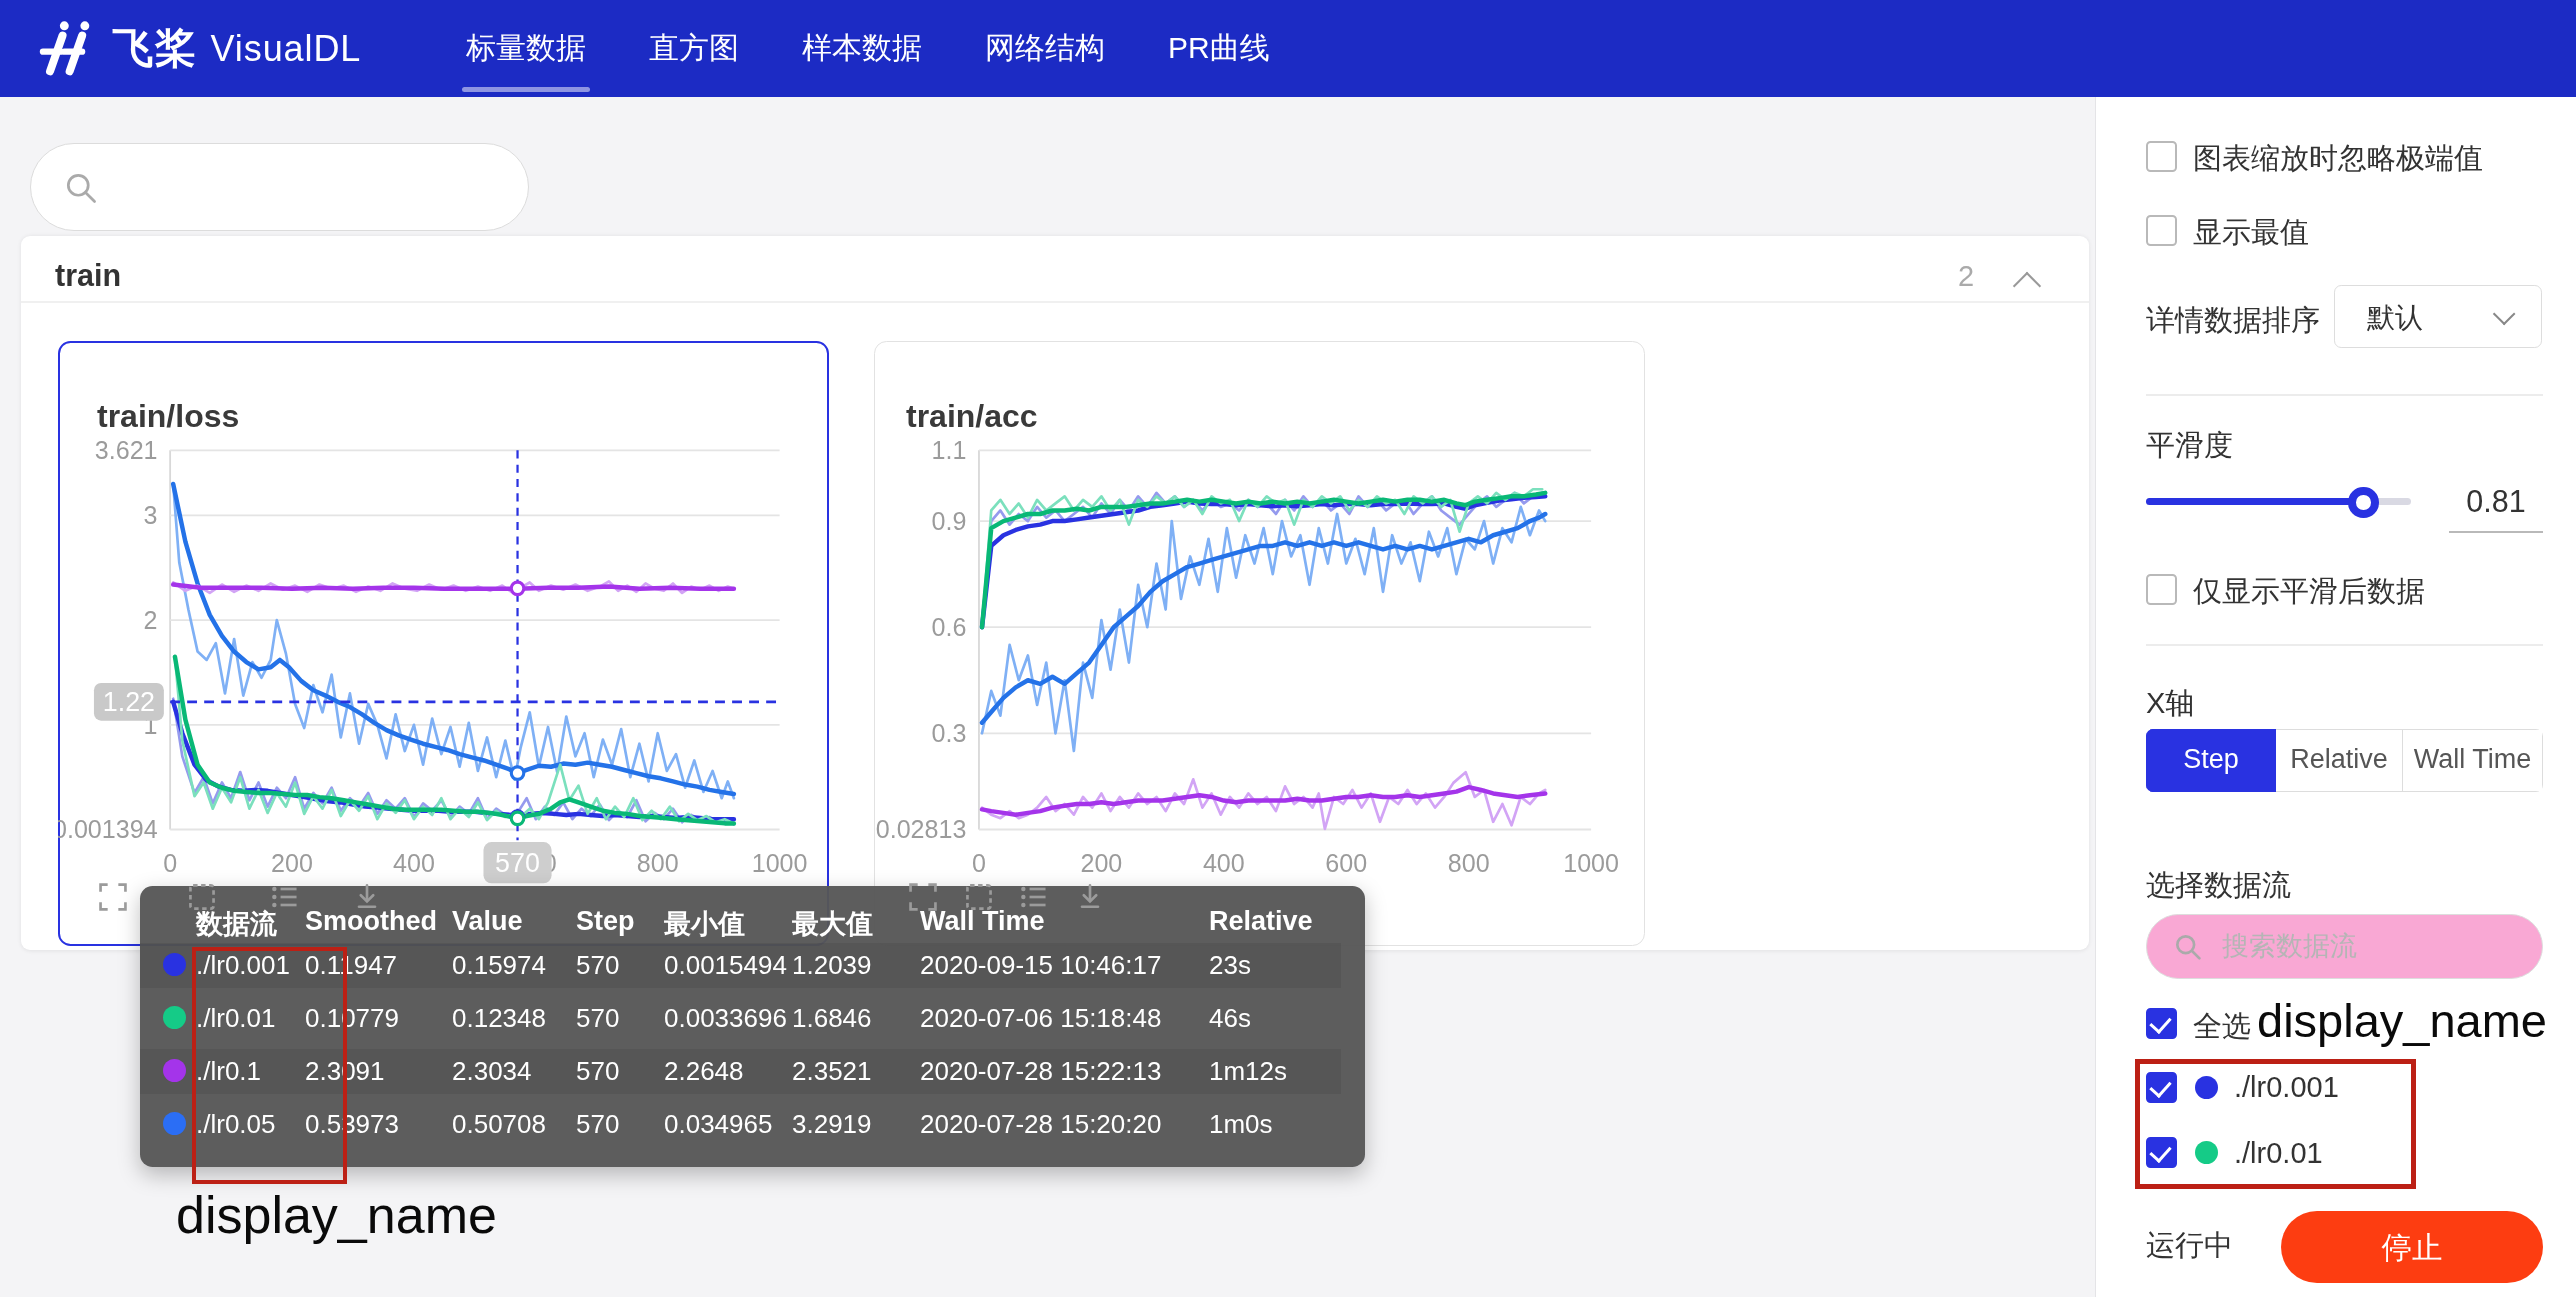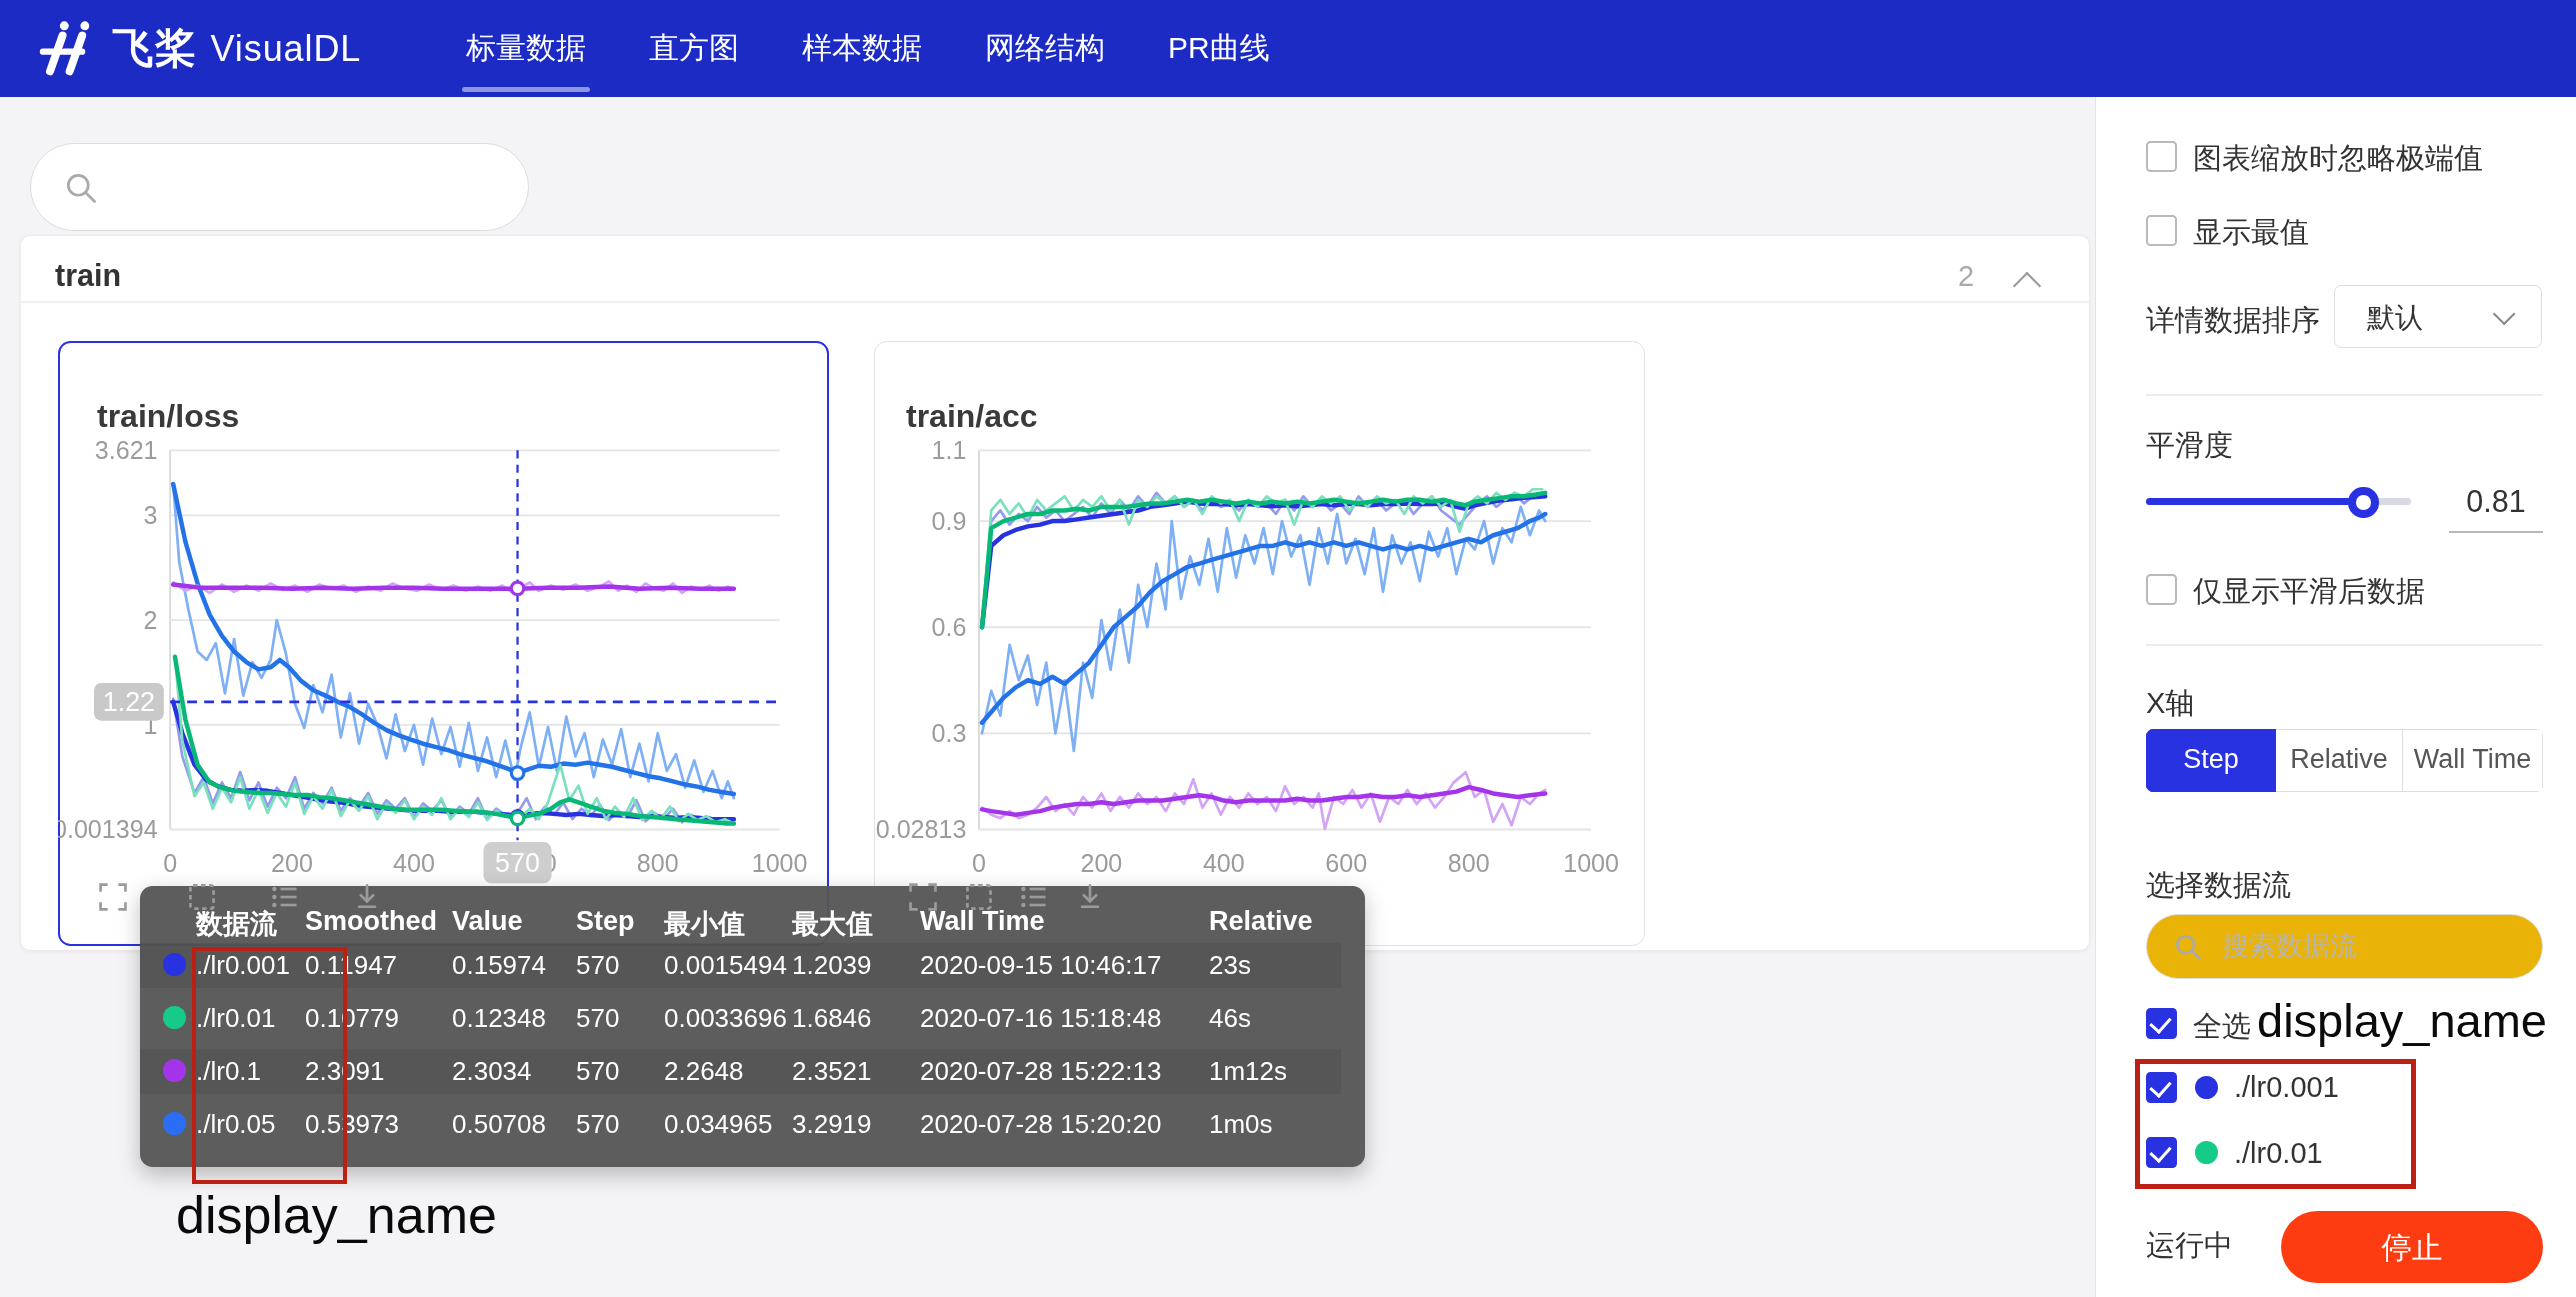--- a/index.html
+++ b/index.html
@@ -51,21 +51,21 @@
   .chev-down{position:absolute;width:14.3px;height:14.3px;border-right:2.7px solid #888;border-bottom:2.7px solid #888;transform:rotate(45deg);z-index:12;}
   .divider{position:absolute;left:2146px;width:397px;height:1.8px;background:#ececec;z-index:11;}
   .slider-track{position:absolute;left:2146px;top:498px;width:265px;height:7.2px;border-radius:3.6px;background:#d9d9e3;z-index:11;}
   .slider-fill{position:absolute;left:0;top:0;width:218px;height:7.2px;border-radius:3.6px;background:#2932e1;}
   .slider-handle{position:absolute;left:2348px;top:487px;width:30.5px;height:30.5px;border-radius:50%;background:#fff;border:8px solid #2932e1;box-sizing:border-box;z-index:12;cursor:pointer;}
   .sm-val{position:absolute;left:2449px;top:484px;width:94px;text-align:center;font-size:30.5px;color:#333;z-index:11;}
   .sm-underline{position:absolute;left:2449px;top:531px;width:94px;height:1.8px;background:#b9b9b9;z-index:11;}
   .btn-group{position:absolute;left:2146px;top:729px;height:63px;display:flex;z-index:11;border-radius:7.2px;overflow:hidden;}
   .btn-seg{height:63px;line-height:59px;text-align:center;font-size:27px;color:#555;background:#fff;border:1.8px solid #ddd;box-sizing:border-box;cursor:pointer;}
   .btn-seg.active{background:#2932e1;color:#fff;border-color:#2932e1;}
-  .sb-search{position:absolute;left:2146px;top:914px;width:397px;height:65px;border:1.8px solid #ddd;border-radius:33px;background:#eab308;box-sizing:border-box;z-index:11;}
+  .sb-search{position:absolute;left:2146px;top:914px;width:397px;height:65px;border:1.8px solid #ddd;border-radius:33px;background:#f9a8d4;box-sizing:border-box;z-index:11;}
   .sb-search input{position:absolute;left:73px;top:12.5px;width:296px;height:36px;border:none;outline:none;font-size:27px;color:#333;background:transparent;font-family:inherit;}
   .sb-search input::placeholder{color:#b5b5b5;}
   .run-dot{position:absolute;width:23px;height:23px;border-radius:50%;z-index:11;}
   .run-label{position:absolute;font-size:29px;color:#333;z-index:11;}
   .stop-btn{position:absolute;left:2281px;top:1211px;width:262px;height:72px;border-radius:36px;background:#fd3d11;color:#fff;font-size:30.5px;text-align:center;line-height:72px;z-index:11;cursor:pointer;}
 </style>
 </head>
 <body>
 
 <div id="app">
@@ -258,21 +258,21 @@
         <span class="tt-cell" style="left: 1069px;">23s</span>
       </div>
       <div class="tt-row" style="top: 110px;">
         <span class="tt-dot" style="background: rgb(21, 203, 135);"></span>
         <span class="tt-cell" style="left: 56px;">./lr0.01</span>
         <span class="tt-cell" style="left: 165px;">0.10779</span>
         <span class="tt-cell" style="left: 312px;">0.12348</span>
         <span class="tt-cell" style="left: 436px;">570</span>
         <span class="tt-cell" style="left: 524px;">0.0033696</span>
         <span class="tt-cell" style="left: 652px;">1.6846</span>
-        <span class="tt-cell" style="left: 780px;">2020-07-16 15:18:48</span>
+        <span class="tt-cell" style="left: 780px;">2020-07-06 15:18:48</span>
         <span class="tt-cell" style="left: 1069px;">46s</span>
       </div>
       <div class="tt-row stripe" style="top: 163px;">
         <span class="tt-dot" style="background: rgb(164, 52, 234);"></span>
         <span class="tt-cell" style="left: 56px;">./lr0.1</span>
         <span class="tt-cell" style="left: 165px;">2.3091</span>
         <span class="tt-cell" style="left: 312px;">2.3034</span>
         <span class="tt-cell" style="left: 436px;">570</span>
         <span class="tt-cell" style="left: 524px;">2.2648</span>
         <span class="tt-cell" style="left: 652px;">2.3521</span>

